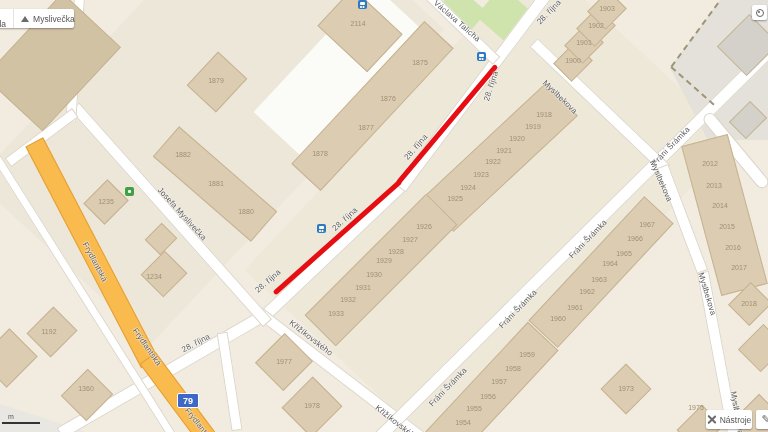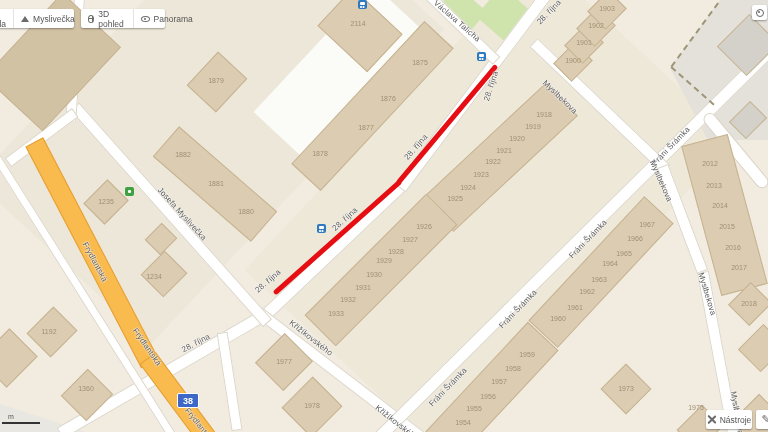--- a/index.html
+++ b/index.html
@@ -205,34 +205,24 @@
 
   <div class="pill" style="left:-26px;width:100px;">
     <div class="tbtn">
       <span>Z letadla</span>
     </div>
     <div class="tbtn">
       <span class="icon-mountain"></span>
       <span>Myslivečka</span>
     </div>
   </div>
-  <div class="pill" style="left:81px;width:84px;">
-    <div class="tbtn">
-      <span class="icon-globe"></span>
-      <span>3D pohled</span>
-    </div>
-    <div class="tbtn">
-      <span class="icon-eye"></span>
-      <span>Panorama</span>
-    </div>
-  </div>
 
   <div id="ms-label">MŠ</div>
 
-  <div id="road-badge">38</div>
+  <div id="road-badge">79</div>
 
   <div class="btn" id="tools-btn">
     <span class="icon-tools"></span>
     <span>Nástroje</span>
   </div>
   <div class="btn" id="pencil-btn">
     <span>✎</span>
   </div>
 
   <div class="btn" id="target-btn">

